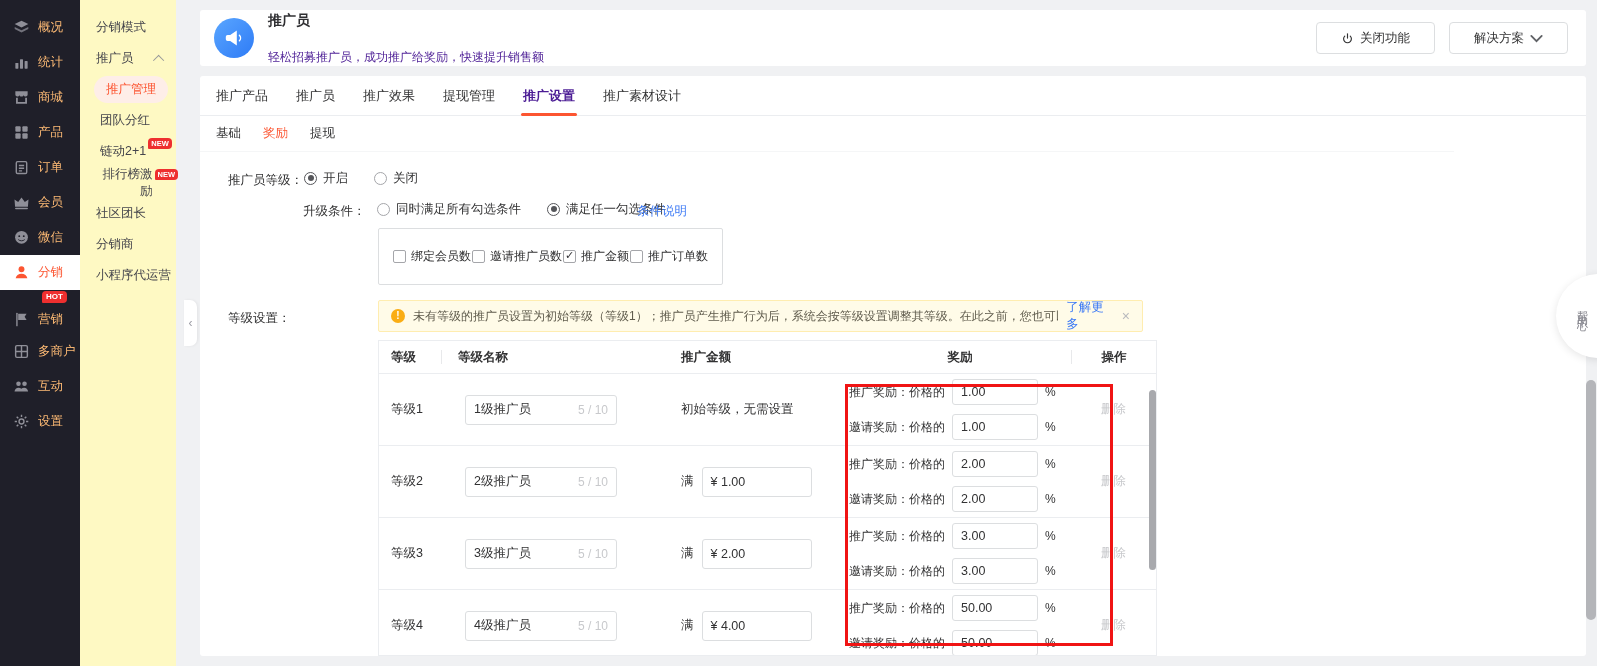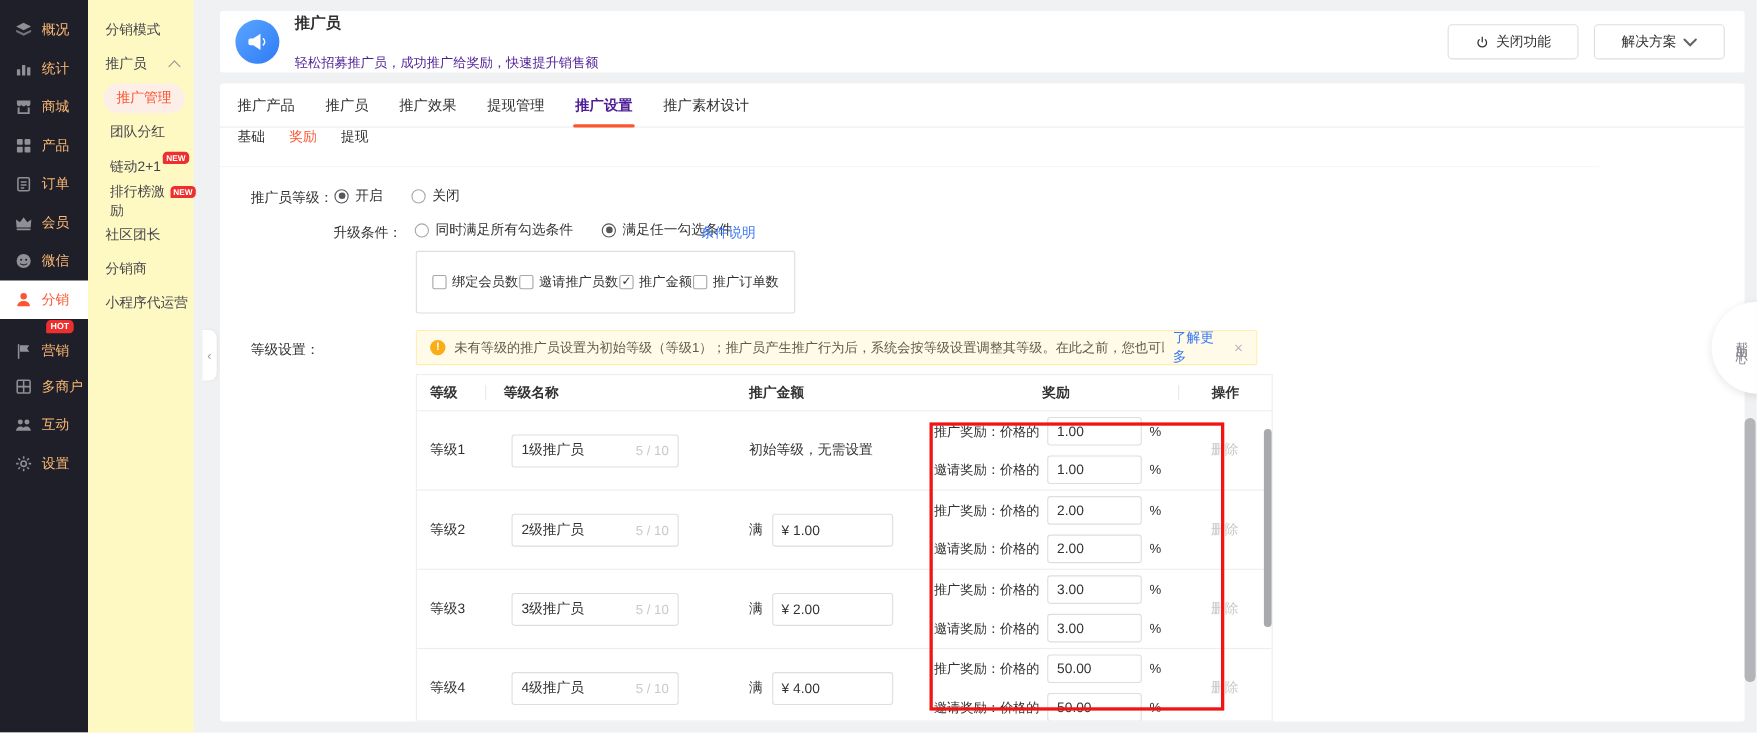--- a/index.html
+++ b/index.html
@@ -15,21 +15,21 @@
   .nav-ic svg{width:17px;height:17px;}
   .nav-label{margin-left:8px;font-size:12.5px;color:#fdba74;}
   .nav-item.active{background:#ffffff;color:#fc5531;}
   .nav-item.active .nav-label{color:#fc5531;}
   .nav-badge{position:absolute;top:1px;left:42px;background:#ee2f2f;color:#fff;font-size:8px;
              line-height:10px;padding:1px 4px;border-radius:4px 4px 4px 1px;font-weight:bold;}
 
   
   .submenu{left:80px;top:0;width:96px;height:666px;background:#fef9c3;padding-top:12px;box-sizing:border-box;}
   .sub-item{height:31px;display:flex;align-items:center;padding-left:16px;font-size:12.5px;color:#45454c;cursor:pointer;position:relative;}
-  .sub-item.indent{padding-left:20px;}
+  .sub-item.indent{padding-left:20px;text-align:right;}
   .sub-label-wrap{position:relative;display:inline-flex;align-items:center;}
   .sub-item.active .sub-label-wrap{background:#feeee8;color:#fc5531;padding:5px 12px;margin-left:-6px;border-radius:14px;}
   .sub-badge{display:inline-block;background:#ee2f2f;color:#fff;font-size:7.5px;line-height:9px;
              padding:1px 3px;border-radius:4px 4px 4px 1px;font-weight:bold;position:relative;top:-8px;left:2px;}
   .sub-caret{margin-left:auto;margin-right:12px;width:7px;height:7px;border-left:1.4px solid #969799;
              border-top:1.4px solid #969799;transform:rotate(45deg) translateY(2px);}
 
   .collapse-handle{left:184px;top:300px;width:13px;height:46px;background:#fff;border-radius:0 7px 7px 0;
                    display:flex;align-items:center;justify-content:center;color:#9c9ca4;font-size:12px;
                    box-shadow:1px 0 3px rgba(0,0,0,.06);cursor:pointer;}
@@ -49,21 +49,21 @@
   .btn svg{width:13px;height:13px;}
 
   
   .content-card{left:200px;top:76px;width:1386px;height:580px;background:#fff;border-radius:3px;}
   .tabbar{left:200px;top:76px;width:1386px;height:40px;border-bottom:1px solid #ebedf0;display:flex;
           align-items:center;padding-left:16px;gap:28px;box-sizing:border-box;}
   .tab{font-size:13px;color:#323233;height:40px;line-height:40px;cursor:pointer;position:relative;}
   .tab.active{color:#4c1d95;font-weight:bold;}
   .tab.active::after{content:"";position:absolute;left:-2px;right:-2px;bottom:0;height:3px;border-radius:2px;background:#fc5531;}
   .subtabbar{left:200px;top:116px;width:1254px;height:36px;border-bottom:1px solid #f5f6f7;display:flex;
-             align-items:flex-start;padding-left:16px;gap:22px;box-sizing:border-box;}
+             align-items:center;padding-left:16px;gap:22px;box-sizing:border-box;}
   .sub-tab{font-size:12.5px;color:#323233;cursor:pointer;}
   .sub-tab.active{color:#fc5531;}
 
   .form-label{font-size:12.5px;color:#323233;}
   .radio-row{display:flex;align-items:center;gap:26px;height:20px;}
   .radio{display:flex;align-items:center;gap:6px;font-size:12.5px;color:#323233;cursor:pointer;}
   .r-circle{width:13px;height:13px;border:1px solid #a5a6aa;border-radius:50%;background:#fff;position:relative;box-sizing:border-box;}
   .radio.checked .r-circle{border-color:#55565a;}
   .radio.checked .r-circle::after{content:"";position:absolute;left:2.5px;top:2.5px;width:6px;height:6px;border-radius:50%;background:#55565a;}
   .link{color:#3a78f5;font-size:12.5px;cursor:pointer;}

